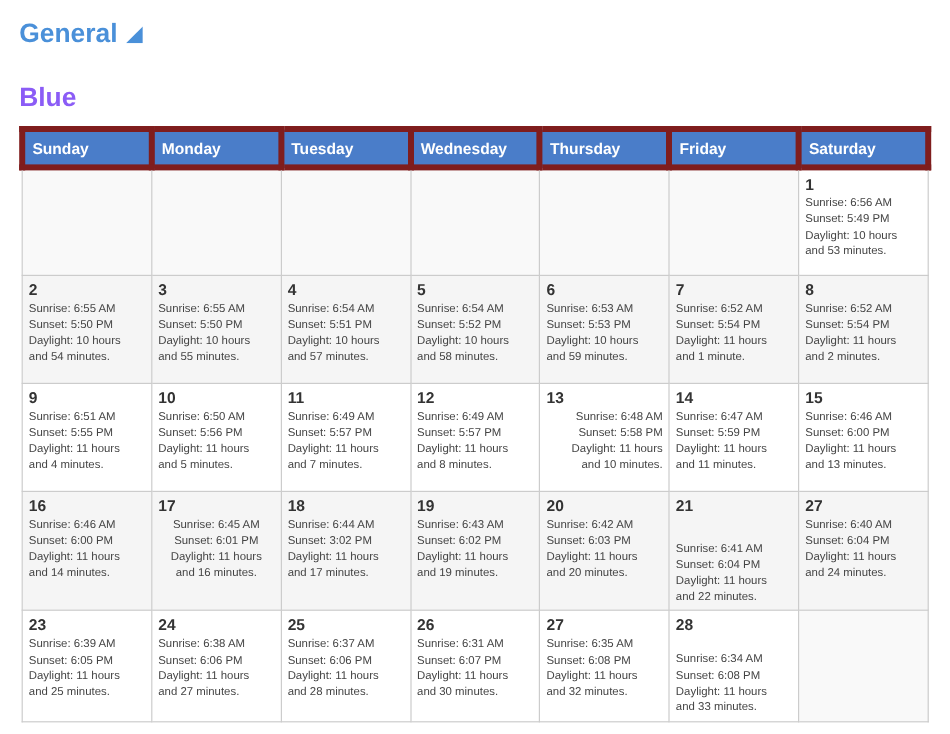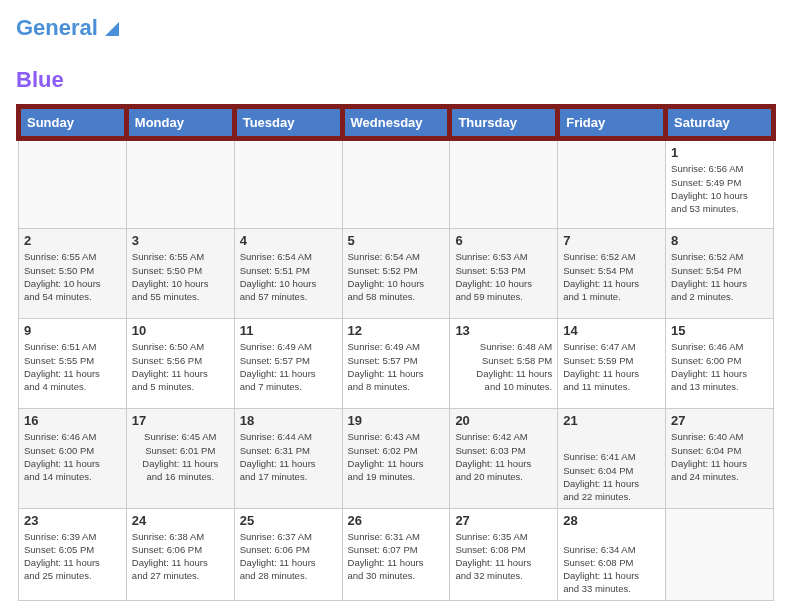--- a/index.html
+++ b/index.html
@@ -248,21 +248,21 @@
         <td>
           <div class="day-num">17</div>
           <div class="day-info" style="white-space: pre-line; text-align: center;">Sunrise: 6:45 AM
 Sunset: 6:01 PM
 Daylight: 11 hours
 and 16 minutes.</div>
         </td>
         <td>
           <div class="day-num">18</div>
           <div class="day-info" style="white-space: pre-line;">Sunrise: 6:44 AM
-Sunset: 6:31 PM
+Sunset: 3:02 PM
 Daylight: 11 hours
 and 17 minutes.</div>
         </td>
         <td>
           <div class="day-num">19</div>
           <div class="day-info" style="white-space: pre-line;">Sunrise: 6:43 AM
 Sunset: 6:02 PM
 Daylight: 11 hours
 and 19 minutes.</div>
         </td>

